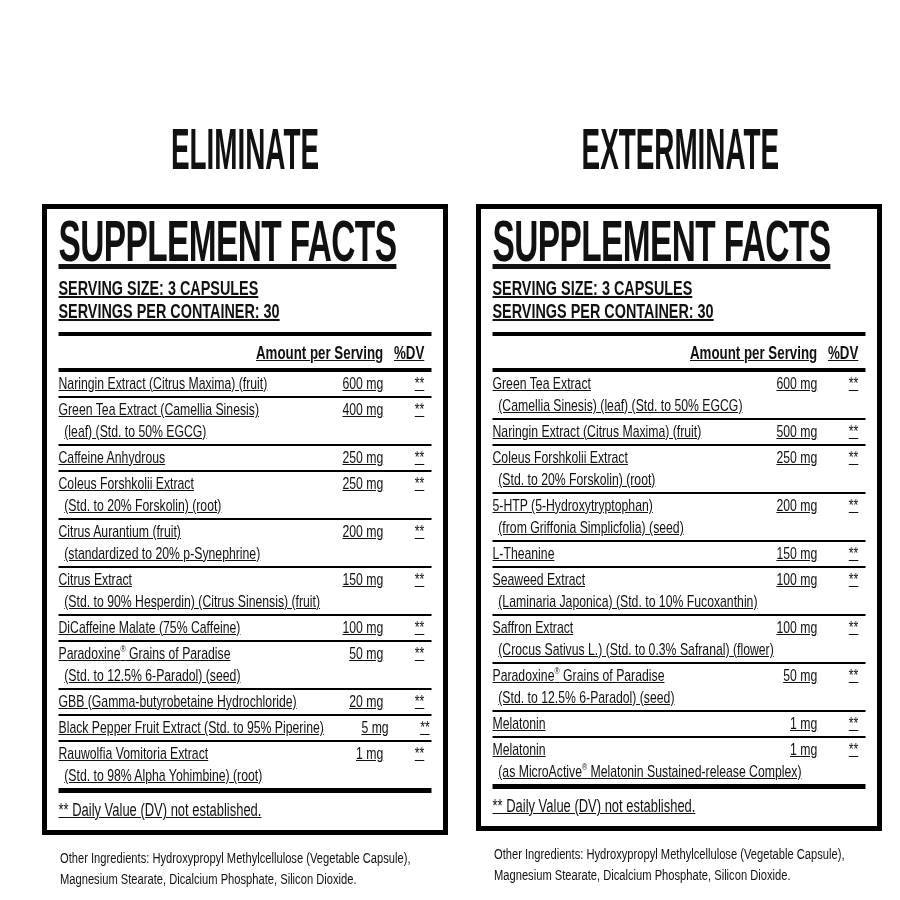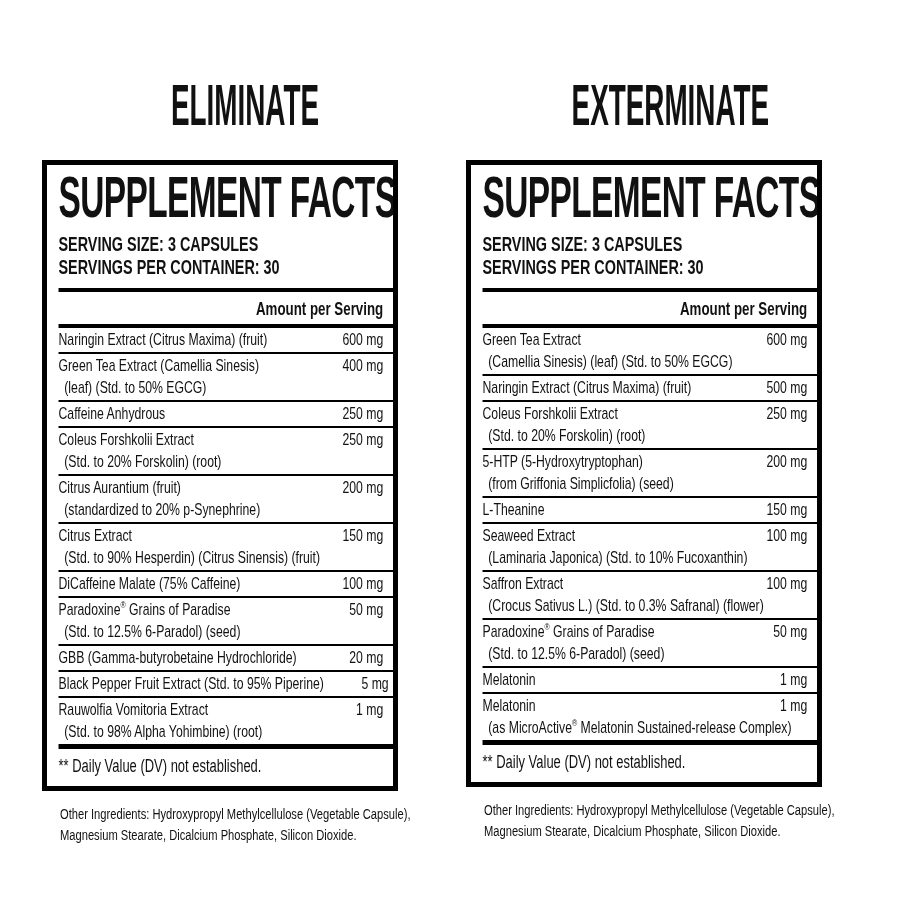--- a/index.html
+++ b/index.html
@@ -5,45 +5,46 @@
   html, body { margin: 0; padding: 0; }
   body {
     width: 900px; height: 900px;
     background: #ffffff;
     color: #111111;
     font-family: "Liberation Sans", sans-serif;
     overflow: hidden;
   }
   .page {
     display: flex;
-    gap: 18px;
-    padding: 76px 32px 0 42px;
+    gap: 28px;
+    padding: 120px 32px 0 42px;
     box-sizing: border-box;
   }
   .product-col { width: 406px; flex: 0 0 406px; }
 
   .product-title {
     margin: 0 0 26px 0;
     height: 58px;
     font-size: 58px;
     line-height: 58px;
     font-weight: bold;
     text-align: center;
     white-space: nowrap;
     transform: scaleX(0.48);
     color: #111111;
   }
 
   .panel {
-    width: 356px;
+    width: 406px;
     min-height: 591px;
     box-sizing: border-box;
     border: 5px solid #000000;
     overflow: hidden;
     background: #ffffff;
+    text-decoration: underline;
   }
   .panel-inner {
     width: 550px;
     transform: scaleX(0.72);
     transform-origin: 0 0;
     box-sizing: border-box;
     padding: 3px 16px 0 16px;
   }
 
   .facts-heading {

